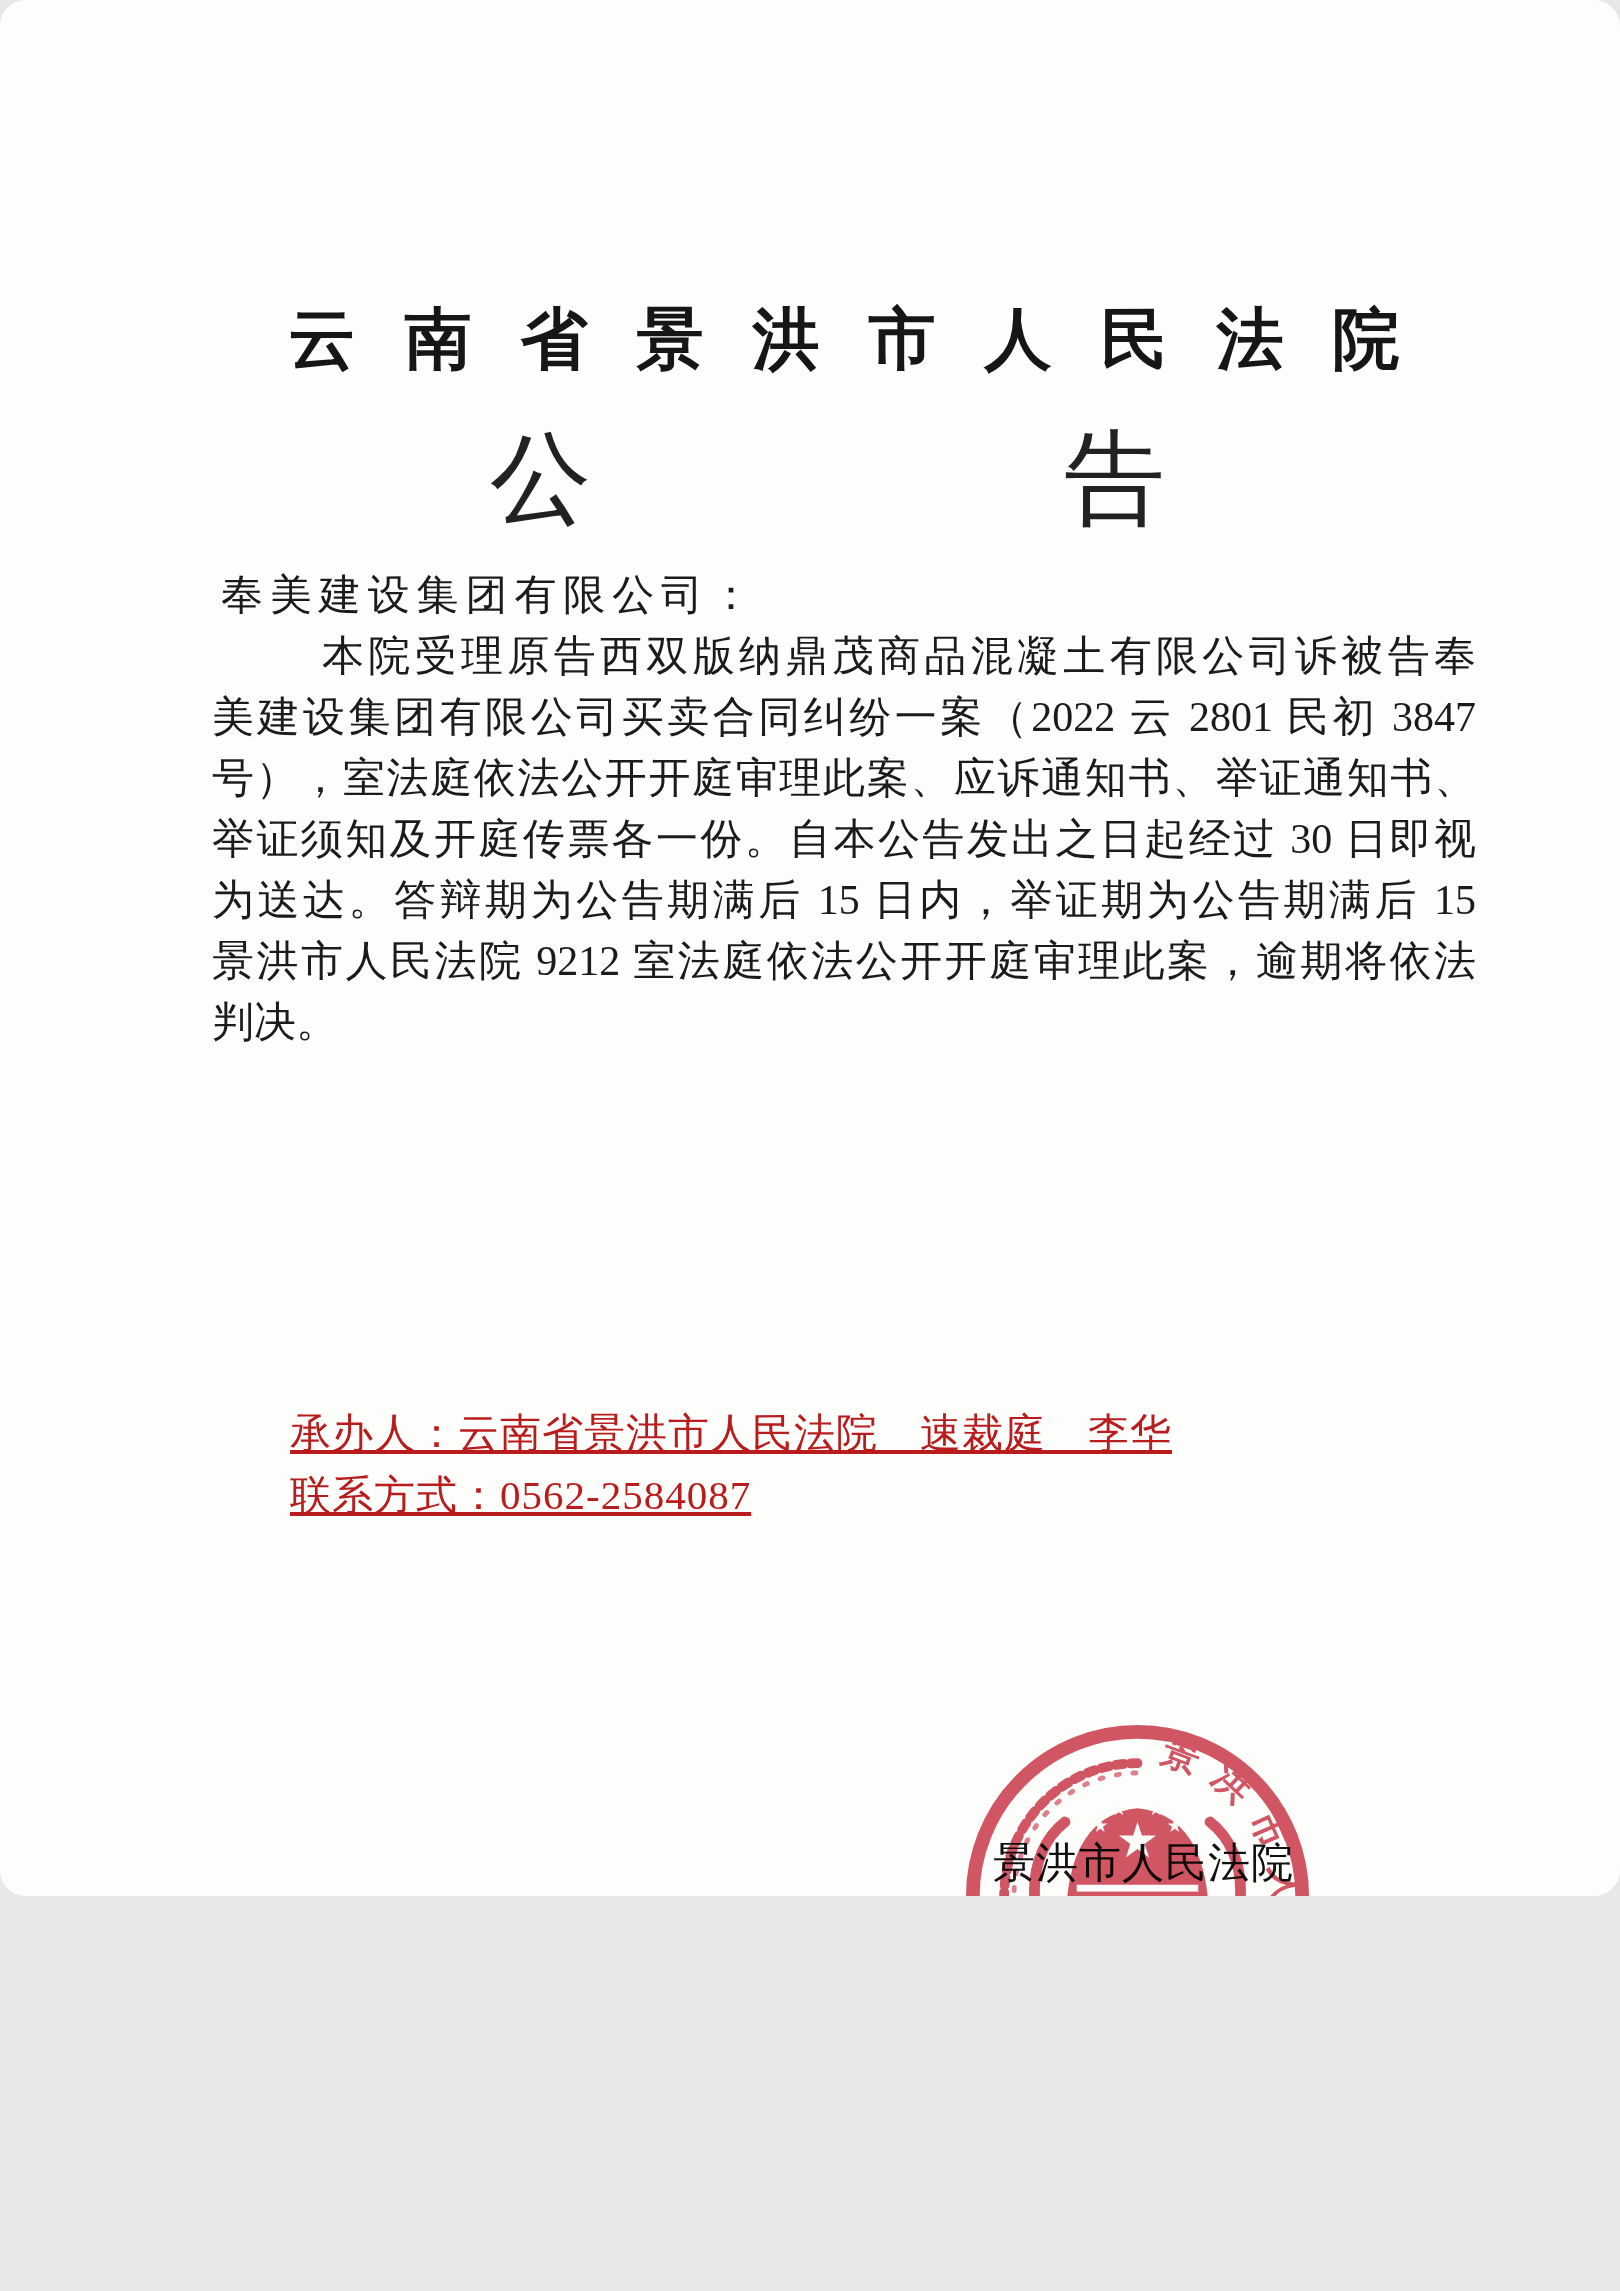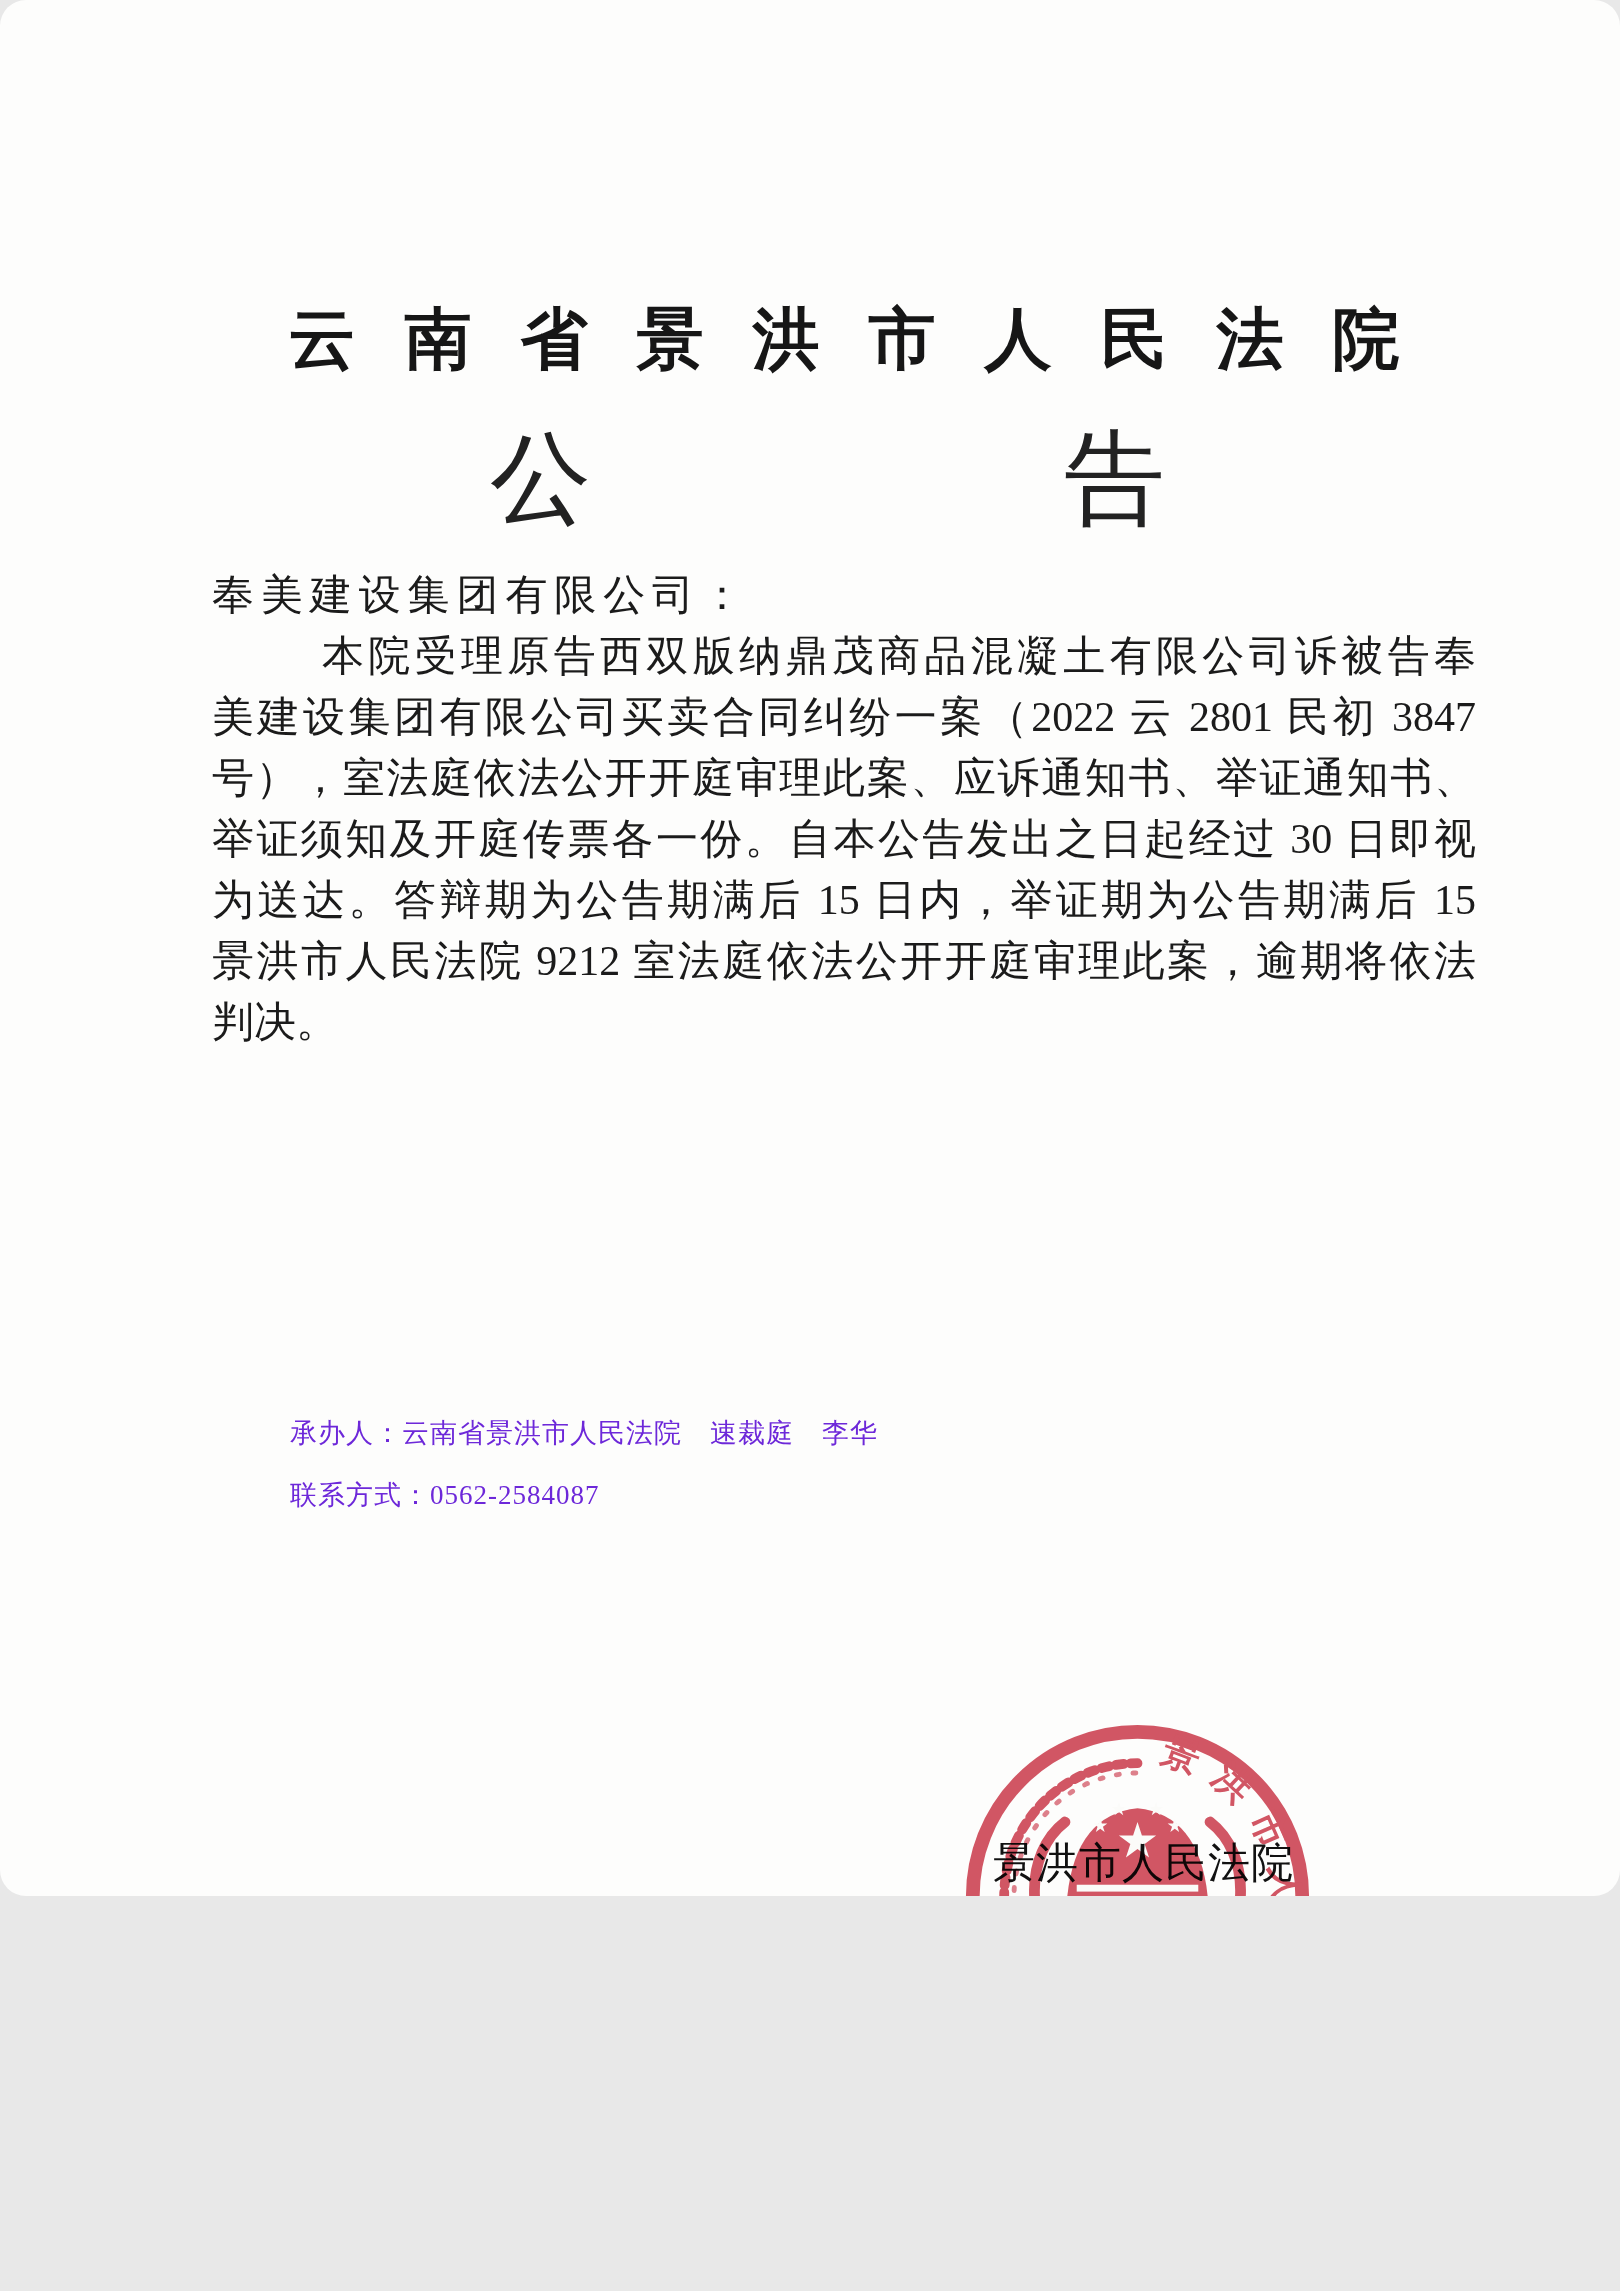--- a/index.html
+++ b/index.html
@@ -43,33 +43,34 @@
   }
   
   .body-block {
     position: absolute;
     top: 565px; left: 212px; width: 1264px;
     font-size: 42px;
     line-height: 61px;
     color: #1b1b1b;
   }
   .bline { white-space: nowrap; height: 61px; }
-  .addr  { letter-spacing: 6.9px; }
+  .addr  { letter-spacing: 6.9px; margin-left: 9px; }
   .jline { text-align: justify; text-align-last: justify; }
   .indent { padding-left: 110px; }
   .plain { text-align-last: left; }
   
   .contact-block {
     position: absolute;
     top: 1402px; left: 290px;
-    font-size: 27px;
+    font-size: 41px;
     line-height: 62px;
     letter-spacing: 1px;
-    color: #6d28d9;
+    color: #b91c1c;
     white-space: nowrap;
+    text-decoration: underline;
   }
   
   .sig-court {
     position: absolute;
     top: 1835px; left: 993px;
     font-size: 42px; letter-spacing: 1px;
     color: #111; z-index: 2; white-space: nowrap;
   }
   .sig-date {
     position: absolute;

